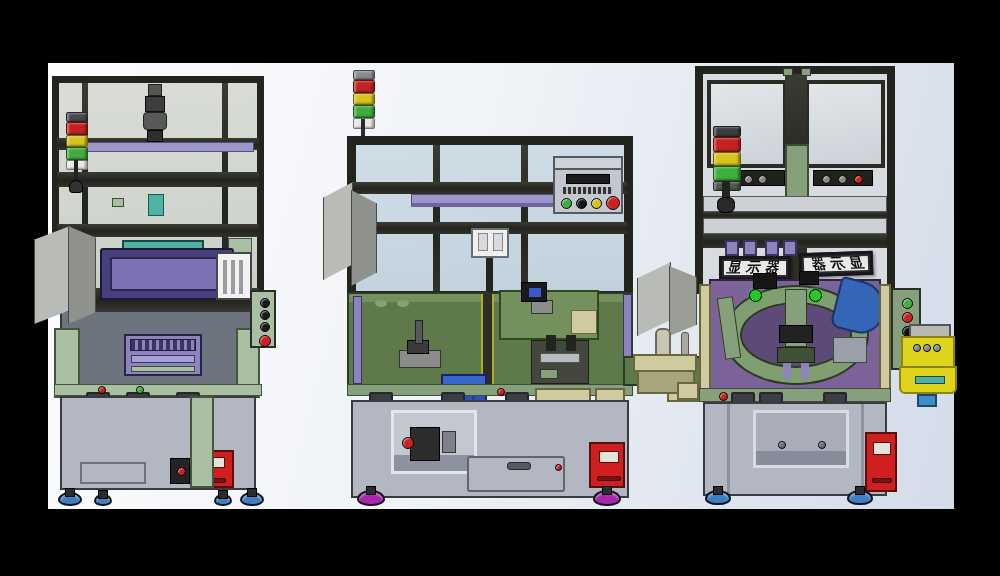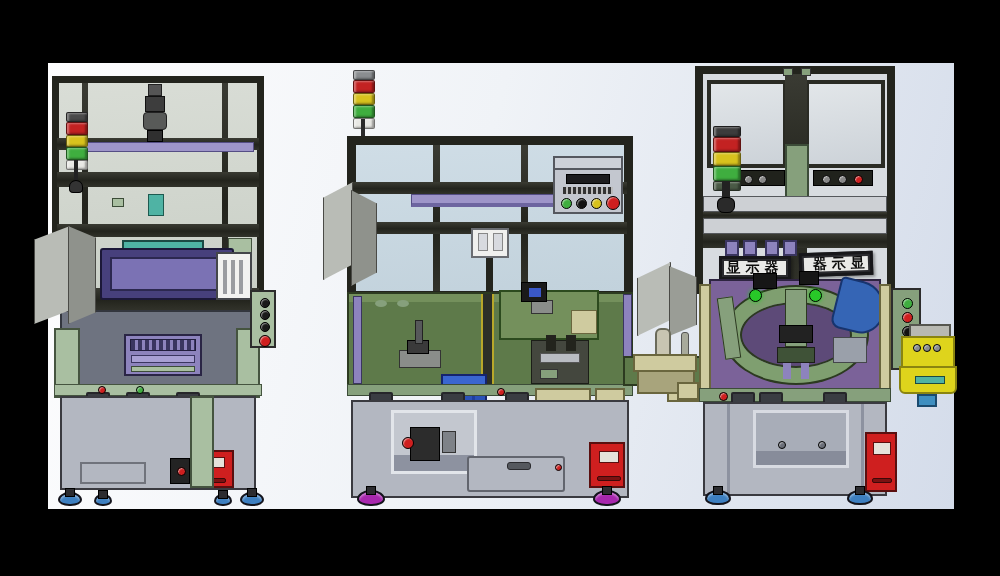--- a/index.html
+++ b/index.html
@@ -1,19 +1,19 @@
 <!DOCTYPE html>
 <html style="--canvas: #000000; --vpTop: #fdfdfe; --vpBottom: #d4dcea; --frame: #23241d; --glass: #cfdde6; --glassGray: #d9ddd6; --sage: #a9bfa1; --sageDark: #86a07c; --tableGreen: #5e7a4a; --tableLight: #74905c; --slate: #6e7380; --baseGray: #b3b7c1; --recessGray: #c3c7cf; --purpleBar: #9e95c9; --purplePanel: #7b6299; --monFrame: #47407c; --monScreen: #7b72b4; --teal: #4fb3a4; --tray: #8d83bd; --red: #cf1f1f; --orange: #e8940e; --blue: #2a52b8; --blueGuard: #3565b5; --discGreen: #7f9f70; --tan: #cfcb9f; --yellow: #ded41c; --magentaFoot: #a727ad; --blueFoot: #3d7fc0; --towerRed: #c32222; --towerYellow: #d8c21d; --towerGreen: #3fae3f; --signFace: #e9e9e7; --greenLamp: #28c828;"><head>
 <meta charset="utf-8">
 <style>
   html,body{margin:0;padding:0;background:#000;}
   .stage{position:relative;width:1000px;height:576px;background:var(--canvas,#000);overflow:hidden;
          font-family:"DejaVu Sans",sans-serif;}
   .viewport{position:absolute;left:48px;top:63px;width:906px;height:446px;
-            background:linear-gradient(105deg,var(--vpTop,#fff) 0%,#f0f3f7 45%,var(--vpBottom,#d7deeb) 100%);}
+            background:linear-gradient(105deg,var(--vpTop,#fff) 0%,#f0f3f7 45%,var(--vpBottom,#d7deeb) 100%);font-style:italic;}
   .p{position:absolute;box-sizing:border-box;}
   .f{background:linear-gradient(180deg,#3a3b33,var(--frame,#23241d) 55%,#31322a);}
   .machine{position:absolute;}
   
   .tower{display:flex;flex-direction:column;}
   .seg{width:100%;border:1px solid rgba(0,0,0,.5);border-radius:2px;box-shadow:inset 2px 1px 2px rgba(255,255,255,.35), inset -2px -1px 2px rgba(0,0,0,.35);}
   
   .foot{border-radius:50%/62% 62% 45% 45%;border:2px solid #14141c;box-shadow:inset 0 2px 2px rgba(255,255,255,.4);}
   .stem{position:absolute;left:50%;transform:translateX(-50%);top:-6px;width:8px;height:7px;background:#2c2c30;border:1px solid #000;}
   

